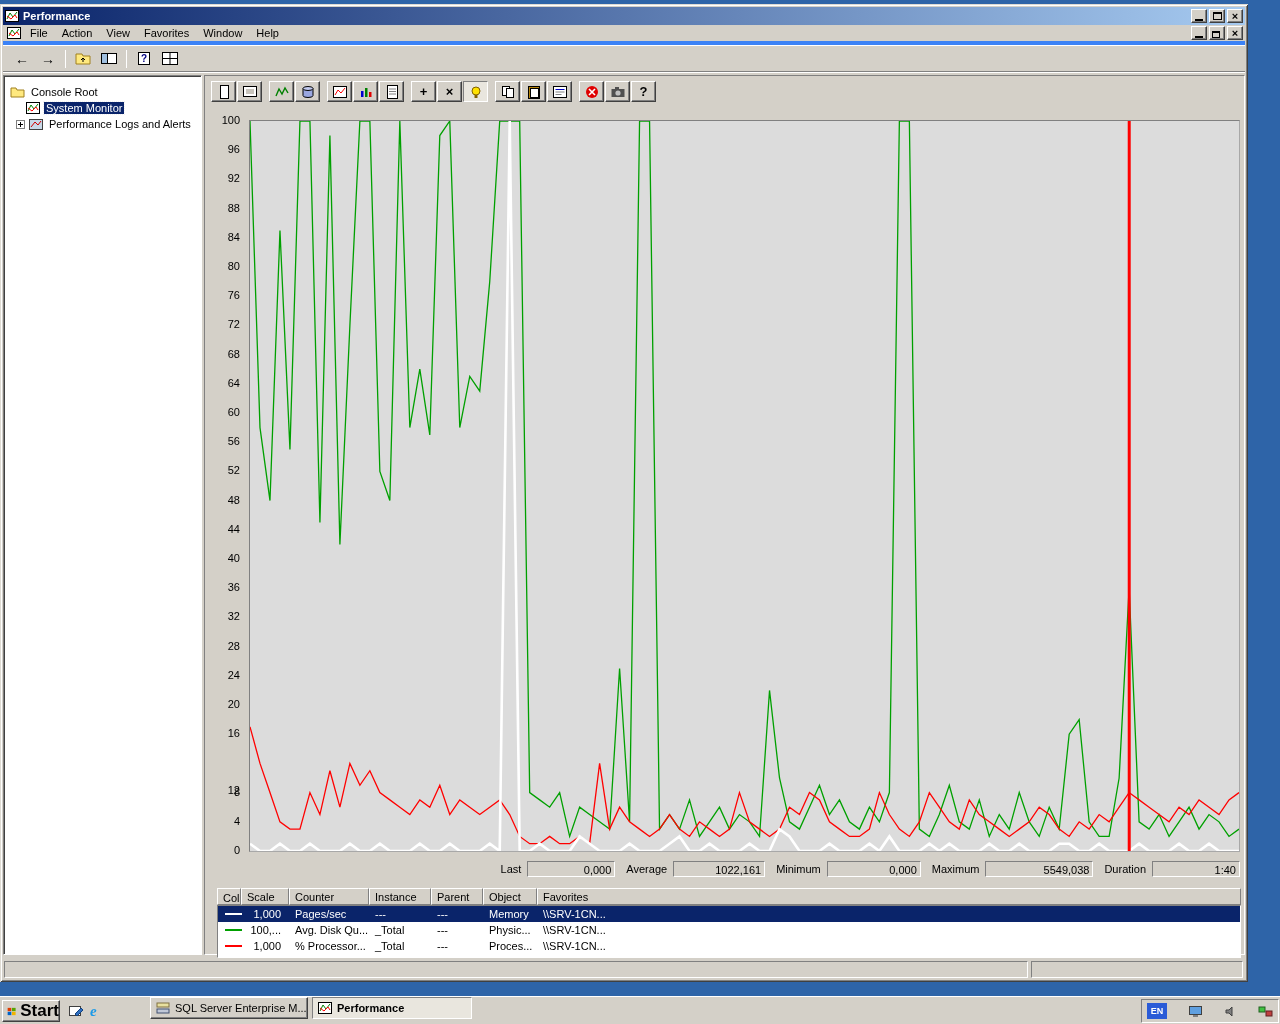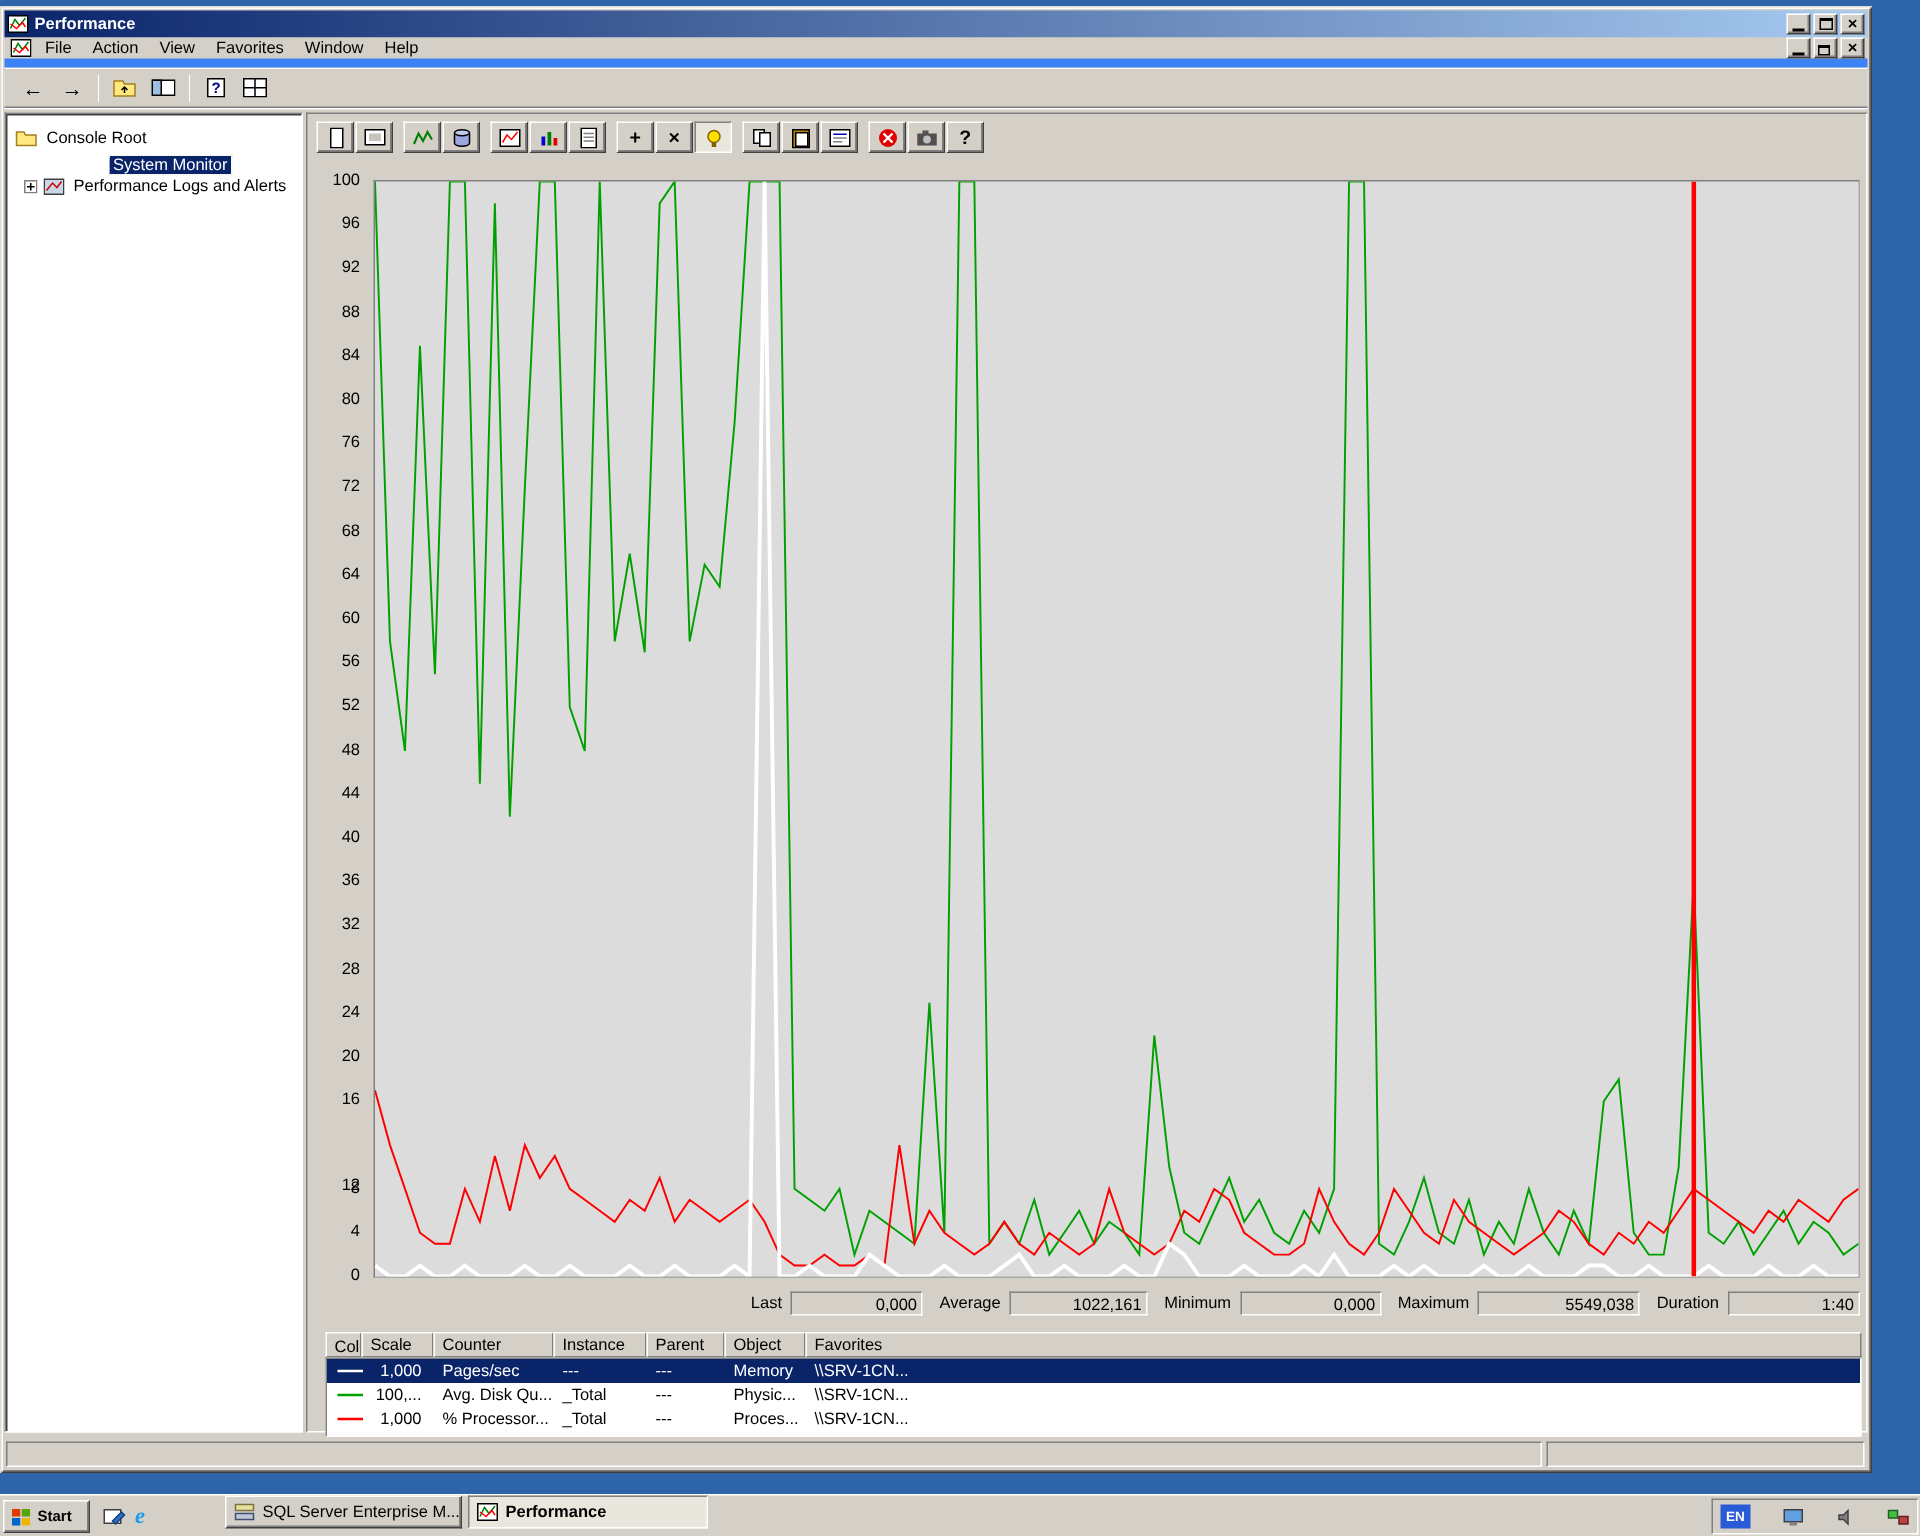--- a/index.html
+++ b/index.html
@@ -16,39 +16,39 @@
   .titlebar { position:absolute; left:3px; top:3px; width:1242px; height:18px;
               background:linear-gradient(to right,#0A246A,#A6CAF0);
               display:flex; align-items:center; padding:0 2px; }
   .titlebar .title { color:#fff; font-weight:bold; margin-left:4px; flex:1; font-size:11px; }
   .cap-btn { width:16px; height:14px; margin-left:2px; display:flex; align-items:center; justify-content:center; font-size:11px; line-height:1; font-weight:bold; }
   .glyph-min { width:8px; height:2px; background:#000; margin-top:7px; }
   .glyph-max { width:9px; height:8px; border:1px solid #000; border-top-width:2px; }
   .glyph-restore { width:8px; height:7px; border:1px solid #000; border-top-width:2px; margin-top:2px; margin-left:-2px; background:#D4D0C8; }
 
   .menubar { position:absolute; left:3px; top:21px; width:1242px; height:20px; background:#D4D0C8;
-             display:flex; align-items:center; border-bottom:6px solid #3b82f6; box-shadow:0 1px 0 #fff; padding:0 2px; }
+             display:flex; align-items:center; border-bottom:4px solid #3b82f6; box-shadow:0 1px 0 #fff; padding:0 2px; }
   .menu-item { padding:3px 7px; }
   .mdi-btns { margin-left:auto; display:flex; }
 
   .toolbar { position:absolute; left:3px; top:42px; width:1242px; height:26px; background:#D4D0C8;
              display:flex; align-items:center; padding-left:6px; border-bottom:1px solid #808080; box-shadow:0 1px 0 #fff; }
   .flatbtn { width:26px; height:22px; background:transparent; border:1px solid transparent; display:flex; align-items:center; justify-content:center; }
   .flatbtn .arrow { font-size:14px; font-weight:bold; }
   .tsep { width:1px; height:18px; background:#808080; border-right:1px solid #fff; margin:0 4px; }
 
   .main { position:absolute; left:3px; top:69px; width:1242px; height:884px; }
 
   
   .tree { position:absolute; left:0; top:2px; width:199px; height:880px; background:#fff;
           border:1px solid; border-color:#808080 #fff #fff #808080; box-shadow: inset 1px 1px 0 #404040; padding-top:8px; }
   .tree-row { display:flex; align-items:center; height:16px; gap:4px; padding-left:6px; }
   .tree-row .lbl { padding:0 2px; white-space:nowrap; }
   .tree-row .lbl.selected { background:#0A246A; color:#fff; outline:1px dotted #f0f0f0; }
-  .indent1 { padding-left:22px;flex-direction:column; }
+  .indent1 { padding-left:22px; }
   .indent2 { padding-left:12px; }
 
   
   .content { position:absolute; left:201px; top:2px; width:1041px; height:880px; background:#D4D0C8;
              border:1px solid; border-color:#808080 #fff #fff #808080; }
   .smtb { position:absolute; left:6px; top:5px; display:flex; align-items:center; }
   .tb { width:25px; height:21px; display:flex; align-items:center; justify-content:center; padding:0; }
   .tb + .tb { margin-left:1px; }
   .ggap { width:7px; }
   .tb .glyph { font-size:13px; font-weight:bold; line-height:1; }
@@ -80,21 +80,21 @@
   .c-counter{width:80px}.c-instance{width:62px}.c-parent{width:52px}.c-object{width:54px}.c-computer{flex:1}
   .swatch { width:24px; height:2px; margin-left:7px; }
 
   .statusbar { position:absolute; left:3px; top:955px; width:1242px; height:20px; display:flex; gap:3px; padding:2px 2px 0 1px; }
   .sb-cell { height:17px; border:1px solid; border-color:#808080 #fff #fff #808080; }
   .sb-main { width:1024px; }
   .sb-right { flex:1; }
 
   
   .taskbar { position:absolute; left:0; top:996px; width:1280px; height:28px; background:#D4D0C8; border-top:1px solid #fff; }
-  .start { position:absolute; left:2px; top:3px; width:58px; height:22px; display:flex; align-items:center; gap:4px; padding-left:4px; font-weight:bold; font-size:10px; }
+  .start { position:absolute; left:2px; top:3px; width:58px; height:22px; display:flex; align-items:center; gap:4px; padding-left:4px; font-weight:bold; font-size:17px; }
   .ql { position:absolute; left:68px; top:4px; display:flex; gap:6px; align-items:center; height:20px; }
   .ql .ie { color:#1B9AE8; font-weight:bold; font-style:italic; font-size:15px; font-family:"Liberation Serif",serif; }
   .task { position:absolute; top:0; height:22px; display:flex; align-items:center; gap:5px; padding-left:5px; overflow:hidden; white-space:nowrap; }
   .task1 { left:150px; width:158px; }
   .task2 { left:312px; width:160px; font-weight:bold; }
   .tray { position:absolute; right:1px; top:2px; height:24px; display:flex; align-items:center; gap:21px; padding:0 5px;
           border:1px solid; border-color:#808080 #fff #fff #808080; }
   .en-badge { width:20px; height:16px; background:#2A5BD7; color:#fff; font-weight:bold; font-size:9px;
               display:flex; align-items:center; justify-content:center; }
 </style>

